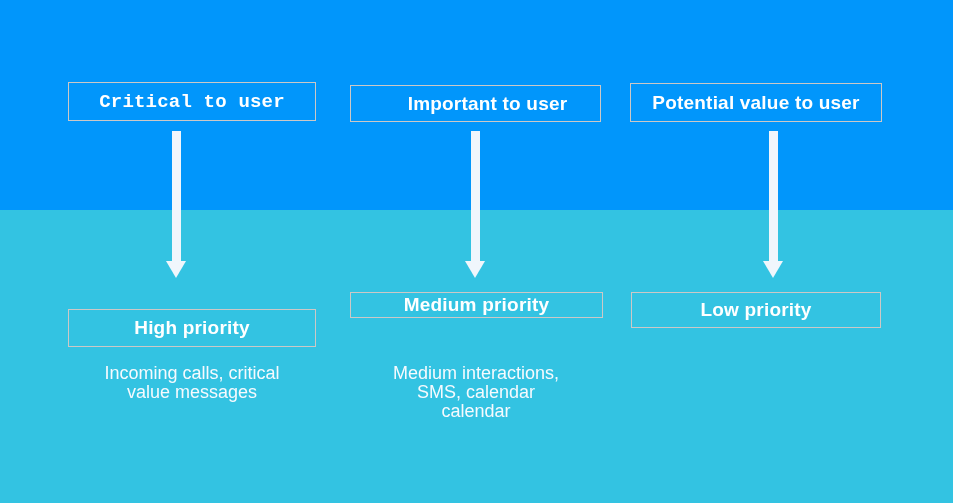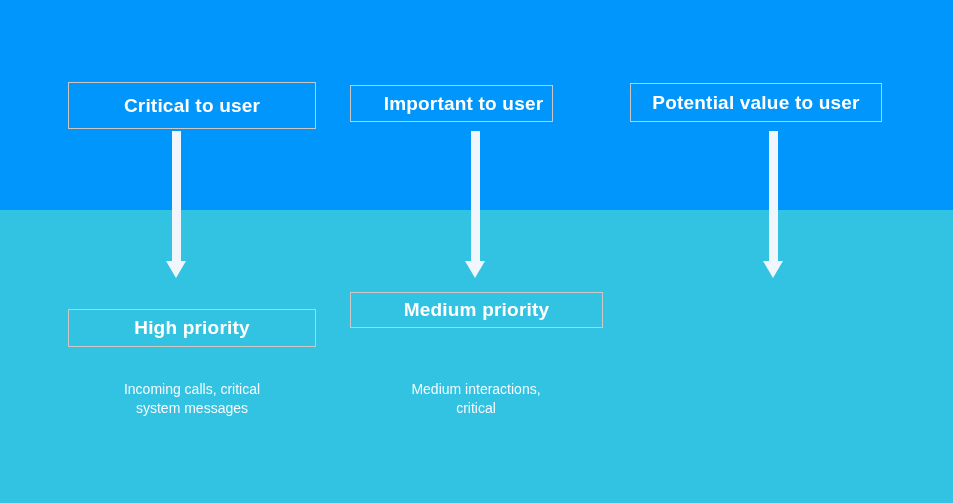--- a/index.html
+++ b/index.html
@@ -34,26 +34,26 @@
     display: flex;
     align-items: center;
     justify-content: center;
     color: var(--heading-text, #FFFFFF);
     font-weight: bold;
     font-size: 19px;
     letter-spacing: 0.2px;
     white-space: nowrap;
   }
   
-  .cat-1 { left: 68px;  top: 82px; width: 248px; height: 47px; }
-  .cat-2 { left: 350px; top: 85px; width: 203px; height: 37px; padding-left: 24px; }
+  .cat-1 { left: 68px;  top: 82px; width: 248px; height: 39px; font-family: Liberation Mono, monospace; }
+  .cat-2 { left: 350px; top: 85px; width: 251px; height: 37px; padding-left: 24px; }
   .cat-3 { left: 630px; top: 83px; width: 252px; height: 39px; }
   
   .pri-1 { left: 68px;  top: 290px; width: 248px; height: 38px; margin-top: 19px; }
-  .pri-2 { left: 350px; top: 292px; width: 253px; height: 36px; }
+  .pri-2 { left: 350px; top: 292px; width: 253px; height: 26px; }
   .pri-3 { left: 631px; top: 292px; width: 250px; height: 36px; }
   
   .arrow {
     position: absolute;
     top: 131px;
     width: 20px;
     height: 147px;
   }
   .arrow-1 { left: 166px; }
   .arrow-2 { left: 465px; }
@@ -76,24 +76,23 @@
     border-right: 10px solid transparent;
     border-top: 17px solid var(--arrow, #F0F6FC);
   }
   
   .desc {
     position: absolute;
     top: 364px;
     width: 220px;
     text-align: center;
     color: var(--desc-text, #F6FAFE);
-    font-size: 14px;
+    font-size: 18px;
     line-height: 19px;
     font-weight: normal;
-    margin-top: 16px;
   }
   .desc-1 { left: 82px;  }
   .desc-2 { left: 366px; }
   .desc-3 { left: 646px; }
   .desc span { display: block; }
 </style>
 </head>
 <body>
 
 <div class="canvas">
@@ -102,33 +101,35 @@
   <div class="band-bottom"></div>
 
   <div class="label-box cat-1">Critical to user</div>
   <div class="arrow arrow-1">
     <div class="stem"></div>
     <div class="head"></div>
   </div>
   <div class="label-box pri-1">High priority</div>
   <div class="desc desc-1">
     <span>Incoming calls, critical</span>
-    <span>system messages</span>
+    <span>value messages</span>
   </div>
 
   <div class="label-box cat-2">Important to user</div>
   <div class="arrow arrow-2">
     <div class="stem"></div>
     <div class="head"></div>
   </div>
   <div class="label-box pri-2">Medium priority</div>
   <div class="desc desc-2">
     <span>Medium interactions,</span>
-    <span>critical</span>
+    <span>SMS, calendar</span>
+    <span>calendar</span>
   </div>
 
   <div class="label-box cat-3">Potential value to user</div>
   <div class="arrow arrow-3">
     <div class="stem"></div>
     <div class="head"></div>
   </div>
+  <div class="label-box pri-3">Low priority</div>
 
 </div>
 
 </body></html>

